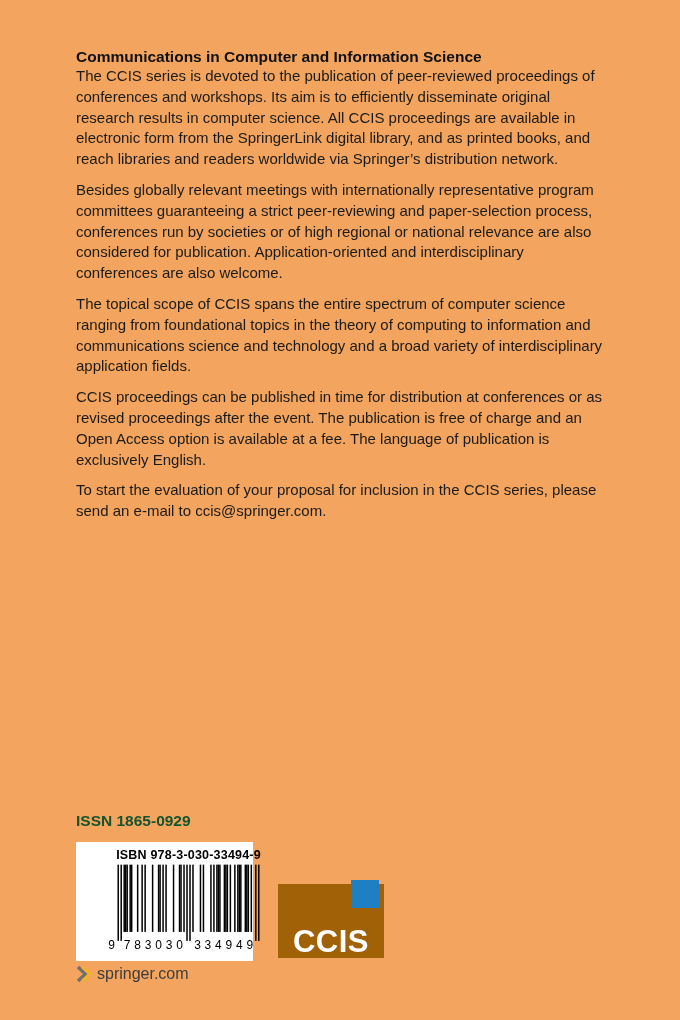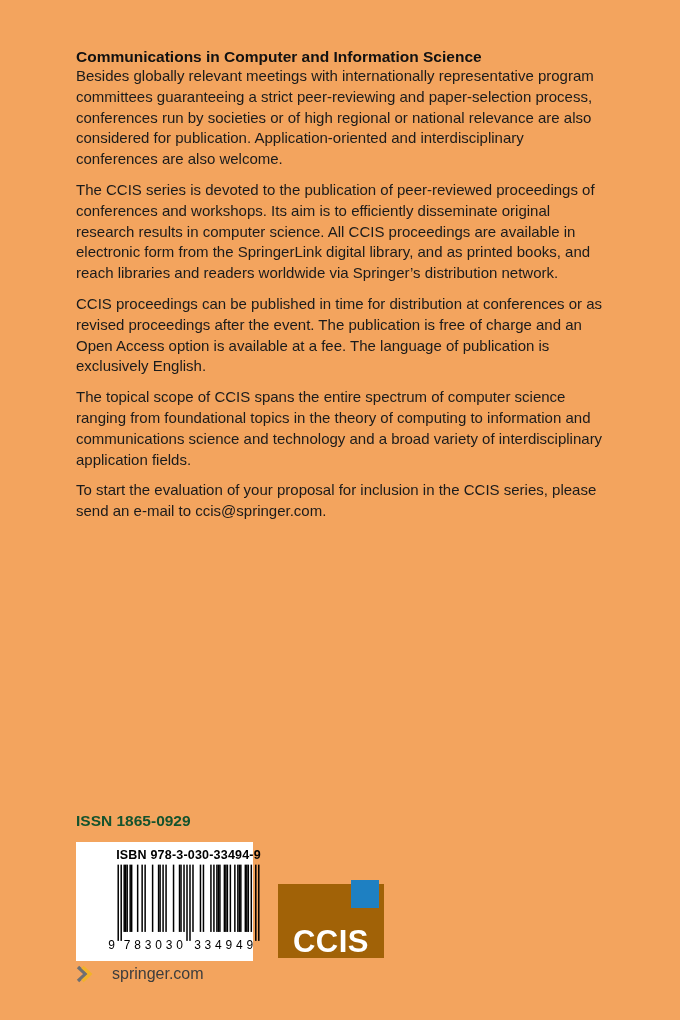--- a/index.html
+++ b/index.html
@@ -96,38 +96,38 @@
     letter-spacing: 0.5px;
     line-height: 1;
   }
 
   .footer {
     position: absolute;
     left: 76px;
     top: 964px;
     display: flex;
     align-items: center;
-    gap: 19px;
+    gap: 4px;
   }
   .site {
     font-size: 16px;
     color: #3d3d3d;
   }
 </style>
 </head>
 <body>
 
 <div class="page">
 
   <div class="textblock">
     <div class="series-title">Communications in Computer and Information Science</div>
+    <p>The CCIS series is devoted to the publication of peer-reviewed proceedings of conferences and workshops. Its aim is to efficiently disseminate original research results in computer science. All CCIS proceedings are available in electronic form from the SpringerLink digital library, and as printed books, and reach libraries and readers worldwide via Springer’s distribution network.</p>
     <p>Besides globally relevant meetings with internationally representative program committees guaranteeing a strict peer-reviewing and paper-selection process, conferences run by societies or of high regional or national relevance are also considered for publication. Application-oriented and interdisciplinary conferences are also welcome.</p>
-    <p>The CCIS series is devoted to the publication of peer-reviewed proceedings of conferences and workshops. Its aim is to efficiently disseminate original research results in computer science. All CCIS proceedings are available in electronic form from the SpringerLink digital library, and as printed books, and reach libraries and readers worldwide via Springer’s distribution network.</p>
+    <p>The topical scope of CCIS spans the entire spectrum of computer science ranging from foundational topics in the theory of computing to information and communications science and technology and a broad variety of interdisciplinary application fields.</p>
     <p>CCIS proceedings can be published in time for distribution at conferences or as revised proceedings after the event. The publication is free of charge and an Open Access option is available at a fee. The language of publication is exclusively English.</p>
-    <p>The topical scope of CCIS spans the entire spectrum of computer science ranging from foundational topics in the theory of computing to information and communications science and technology and a broad variety of interdisciplinary application fields.</p>
     <p>To start the evaluation of your proposal for inclusion in the CCIS series, please send an e-mail to ccis@springer.com.</p>
   </div>
 
   <div class="issn">ISSN 1865-0929</div>
 
   <div class="barcode-box">
     <div class="isbn-label">ISBN 978-3-030-33494-9</div>
     <svg class="barcode-svg" viewBox="0 0 109 58" preserveAspectRatio="xMidYMid meet">
         <rect x="7" y="0" width="1" height="51" fill="#000"></rect>
         <rect x="9" y="0" width="1" height="51" fill="#000"></rect>

